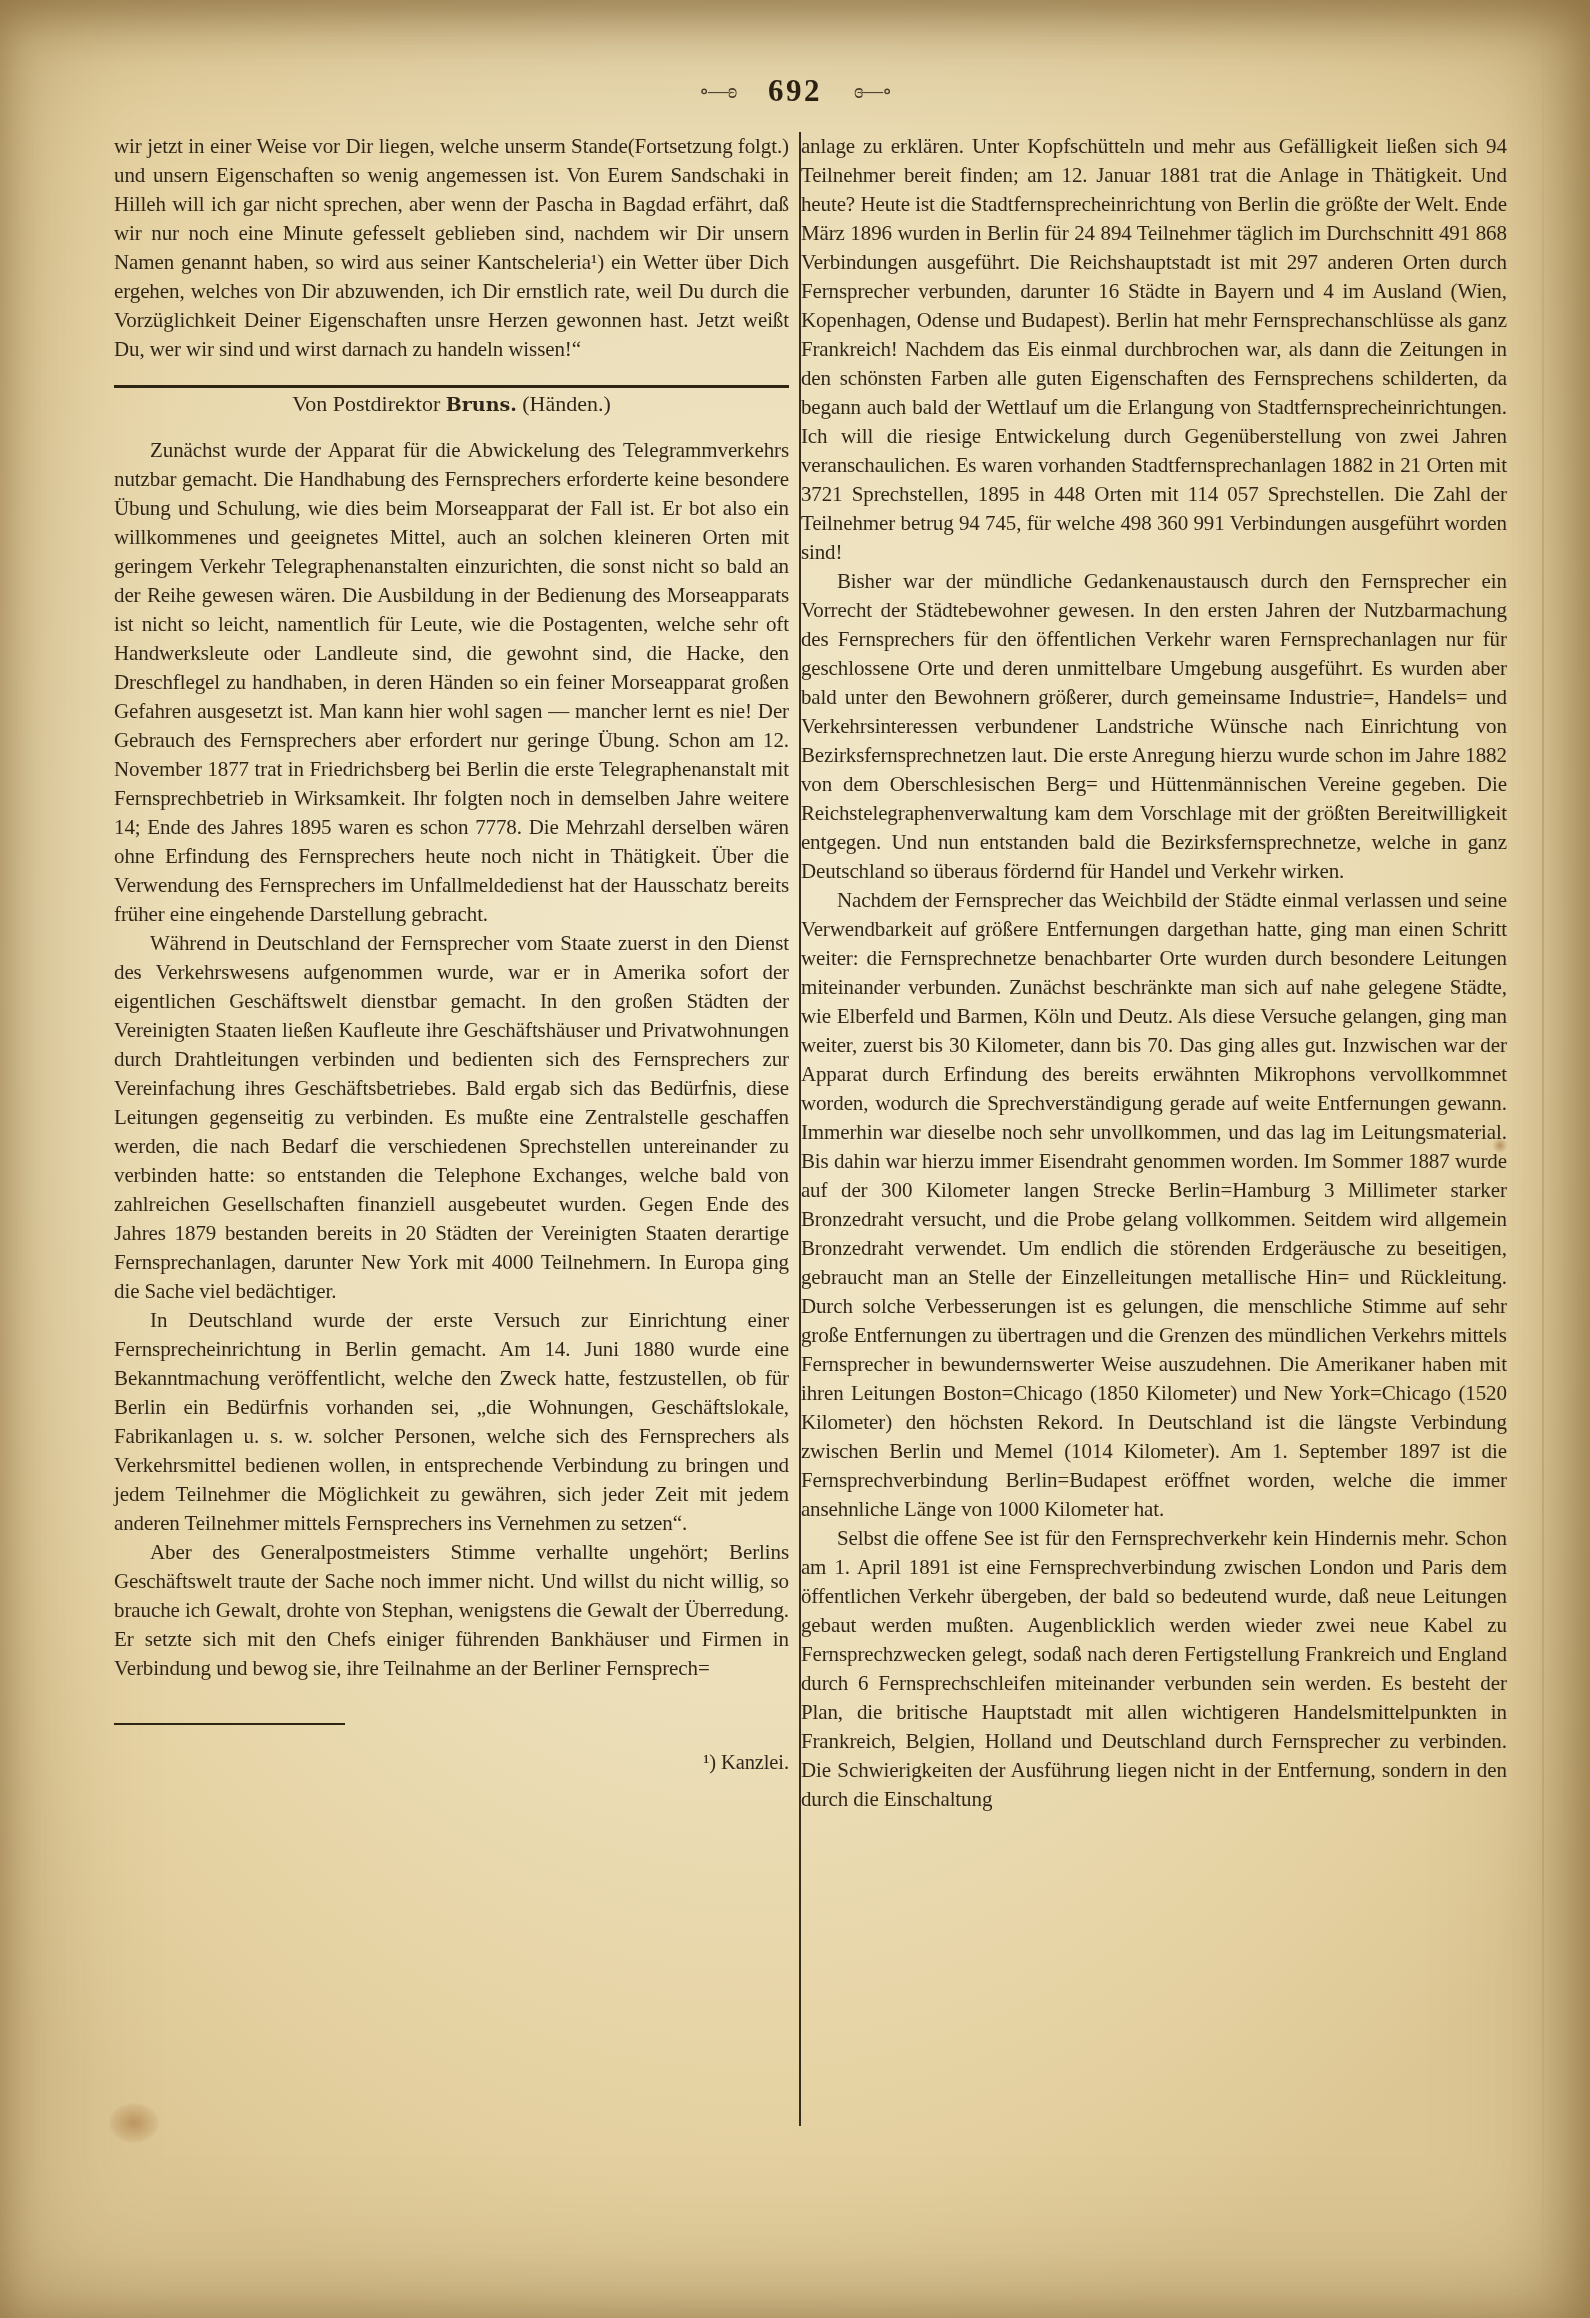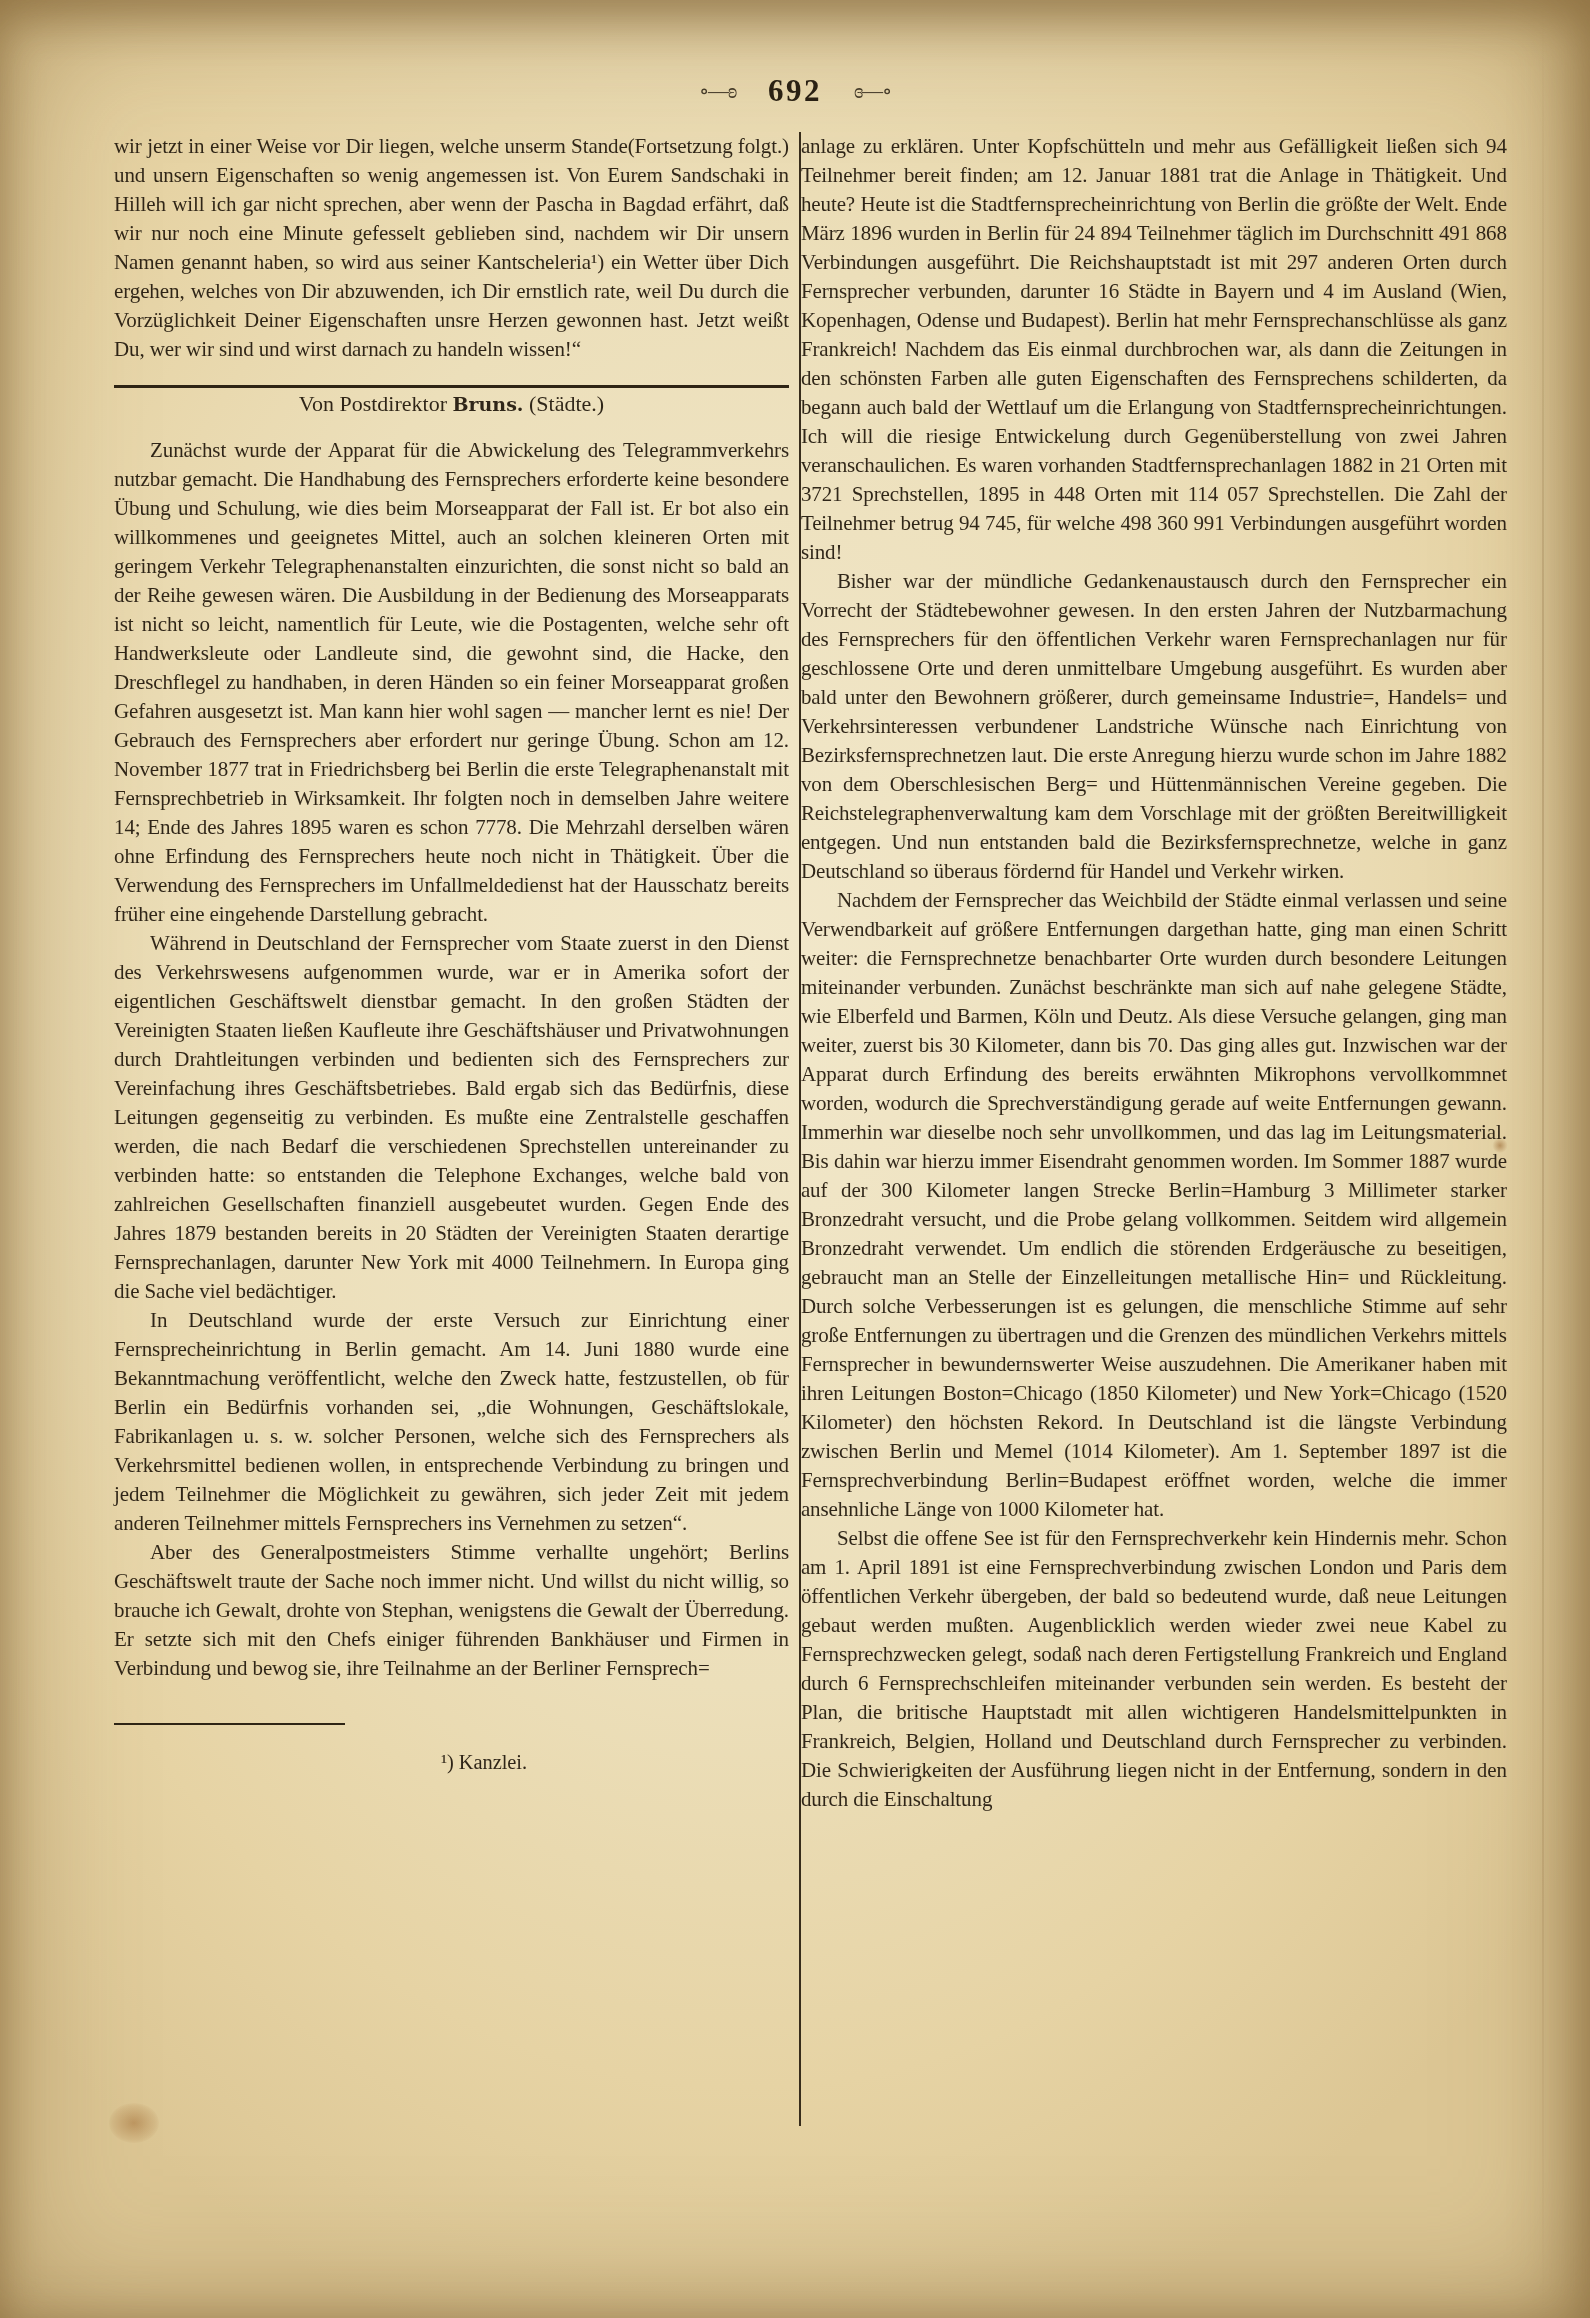--- a/index.html
+++ b/index.html
@@ -40,21 +40,21 @@
   .article-rule{height:2.5px;background:#2e2414;margin:21px 0 3.7px 0;width:100%;}
   .title{
     font-family:"DejaVu Serif",serif;font-weight:bold;text-align:center;
     font-size:36px;line-height:43px;margin:16px 0 8.7px 0;color:#241b0e;
     letter-spacing:0.3px;
   }
   .byline{text-align:center;font-size:22px;margin:0 0 18.6px 0;color:rgba(35,26,14,.94);}
   .byline .author{font-weight:bold;font-family:"DejaVu Serif",serif;font-size:19px;}
 
   .footnote-rule{width:231px;height:1.9px;background:#2e2414;margin:40px 0 23.6px 0;}
-  .footnote{font-size:20.5px;padding-left:65px;text-align:center;}
+  .footnote{font-size:20.5px;padding-left:65px;text-align:right;}
 </style>
 </head>
 <body>
 
 <div class="page">
 
   <div class="edge-line"></div>
   <div class="stain s1"></div>
   <div class="stain s2"></div>
 
@@ -65,21 +65,21 @@
   </div>
 
   <div class="columns">
 
     <div class="col-left">
       <p><span class="contnote">(Fortsetzung folgt.)</span><span>wir jetzt in einer Weise vor Dir liegen, welche unserm Stande und unsern Eigenschaften so wenig angemessen ist. Von Eurem Sandschaki in Hilleh will ich gar nicht sprechen, aber wenn der Pascha in Bagdad erfährt, daß wir nur noch eine Minute gefesselt geblieben sind, nachdem wir Dir unsern Namen genannt haben, so wird aus seiner Kantscheleria¹) ein Wetter über Dich ergehen, welches von Dir abzuwenden, ich Dir ernstlich rate, weil Du durch die Vorzüglichkeit Deiner Eigenschaften unsre Herzen gewonnen hast. Jetzt weißt Du, wer wir sind und wirst darnach zu handeln wissen!“</span></p>
 
       <div class="article-rule"></div>
 
 
-      <div class="byline"><span>Von Postdirektor </span><span class="author">Bruns.</span><span> (Städte.)</span></div>
+      <div class="byline"><span>Von Postdirektor </span><span class="author">Bruns.</span><span> (Händen.)</span></div>
 
       <p class="ind">Zunächst wurde der Apparat für die Abwickelung des Telegrammverkehrs nutzbar gemacht. Die Handhabung des Fernsprechers erforderte keine besondere Übung und Schulung, wie dies beim Morseapparat der Fall ist. Er bot also ein willkommenes und geeignetes Mittel, auch an solchen kleineren Orten mit geringem Verkehr Telegraphenanstalten einzurichten, die sonst nicht so bald an der Reihe gewesen wären. Die Ausbildung in der Bedienung des Morseapparats ist nicht so leicht, namentlich für Leute, wie die Postagenten, welche sehr oft Handwerksleute oder Landleute sind, die gewohnt sind, die Hacke, den Dreschflegel zu handhaben, in deren Händen so ein feiner Morseapparat großen Gefahren ausgesetzt ist. Man kann hier wohl sagen — mancher lernt es nie! Der Gebrauch des Fernsprechers aber erfordert nur geringe Übung. Schon am 12. November 1877 trat in Friedrichsberg bei Berlin die erste Telegraphenanstalt mit Fernsprechbetrieb in Wirksamkeit. Ihr folgten noch in demselben Jahre weitere 14; Ende des Jahres 1895 waren es schon 7778. Die Mehrzahl derselben wären ohne Erfindung des Fernsprechers heute noch nicht in Thätigkeit. Über die Verwendung des Fernsprechers im Unfallmeldedienst hat der Hausschatz bereits früher eine eingehende Darstellung gebracht.</p>
       <p class="ind">Während in Deutschland der Fernsprecher vom Staate zuerst in den Dienst des Verkehrswesens aufgenommen wurde, war er in Amerika sofort der eigentlichen Geschäftswelt dienstbar gemacht. In den großen Städten der Vereinigten Staaten ließen Kaufleute ihre Geschäftshäuser und Privatwohnungen durch Drahtleitungen verbinden und bedienten sich des Fernsprechers zur Vereinfachung ihres Geschäftsbetriebes. Bald ergab sich das Bedürfnis, diese Leitungen gegenseitig zu verbinden. Es mußte eine Zentralstelle geschaffen werden, die nach Bedarf die verschiedenen Sprechstellen untereinander zu verbinden hatte: so entstanden die Telephone Exchanges, welche bald von zahlreichen Gesellschaften finanziell ausgebeutet wurden. Gegen Ende des Jahres 1879 bestanden bereits in 20 Städten der Vereinigten Staaten derartige Fernsprechanlagen, darunter New York mit 4000 Teilnehmern. In Europa ging die Sache viel bedächtiger.</p>
       <p class="ind">In Deutschland wurde der erste Versuch zur Einrichtung einer Fernsprecheinrichtung in Berlin gemacht. Am 14. Juni 1880 wurde eine Bekanntmachung veröffentlicht, welche den Zweck hatte, festzustellen, ob für Berlin ein Bedürfnis vorhanden sei, „die Wohnungen, Geschäftslokale, Fabrikanlagen u. s. w. solcher Personen, welche sich des Fernsprechers als Verkehrsmittel bedienen wollen, in entsprechende Verbindung zu bringen und jedem Teilnehmer die Möglichkeit zu gewähren, sich jeder Zeit mit jedem anderen Teilnehmer mittels Fernsprechers ins Vernehmen zu setzen“.</p>
       <p class="ind">Aber des Generalpostmeisters Stimme verhallte ungehört; Berlins Geschäftswelt traute der Sache noch immer nicht. Und willst du nicht willig, so brauche ich Gewalt, drohte von Stephan, wenigstens die Gewalt der Überredung. Er setzte sich mit den Chefs einiger führenden Bankhäuser und Firmen in Verbindung und bewog sie, ihre Teilnahme an der Berliner Fernsprech=</p>
 
       <div class="footnote-rule"></div>
       <p class="footnote">¹) Kanzlei.</p>
     </div>
 

